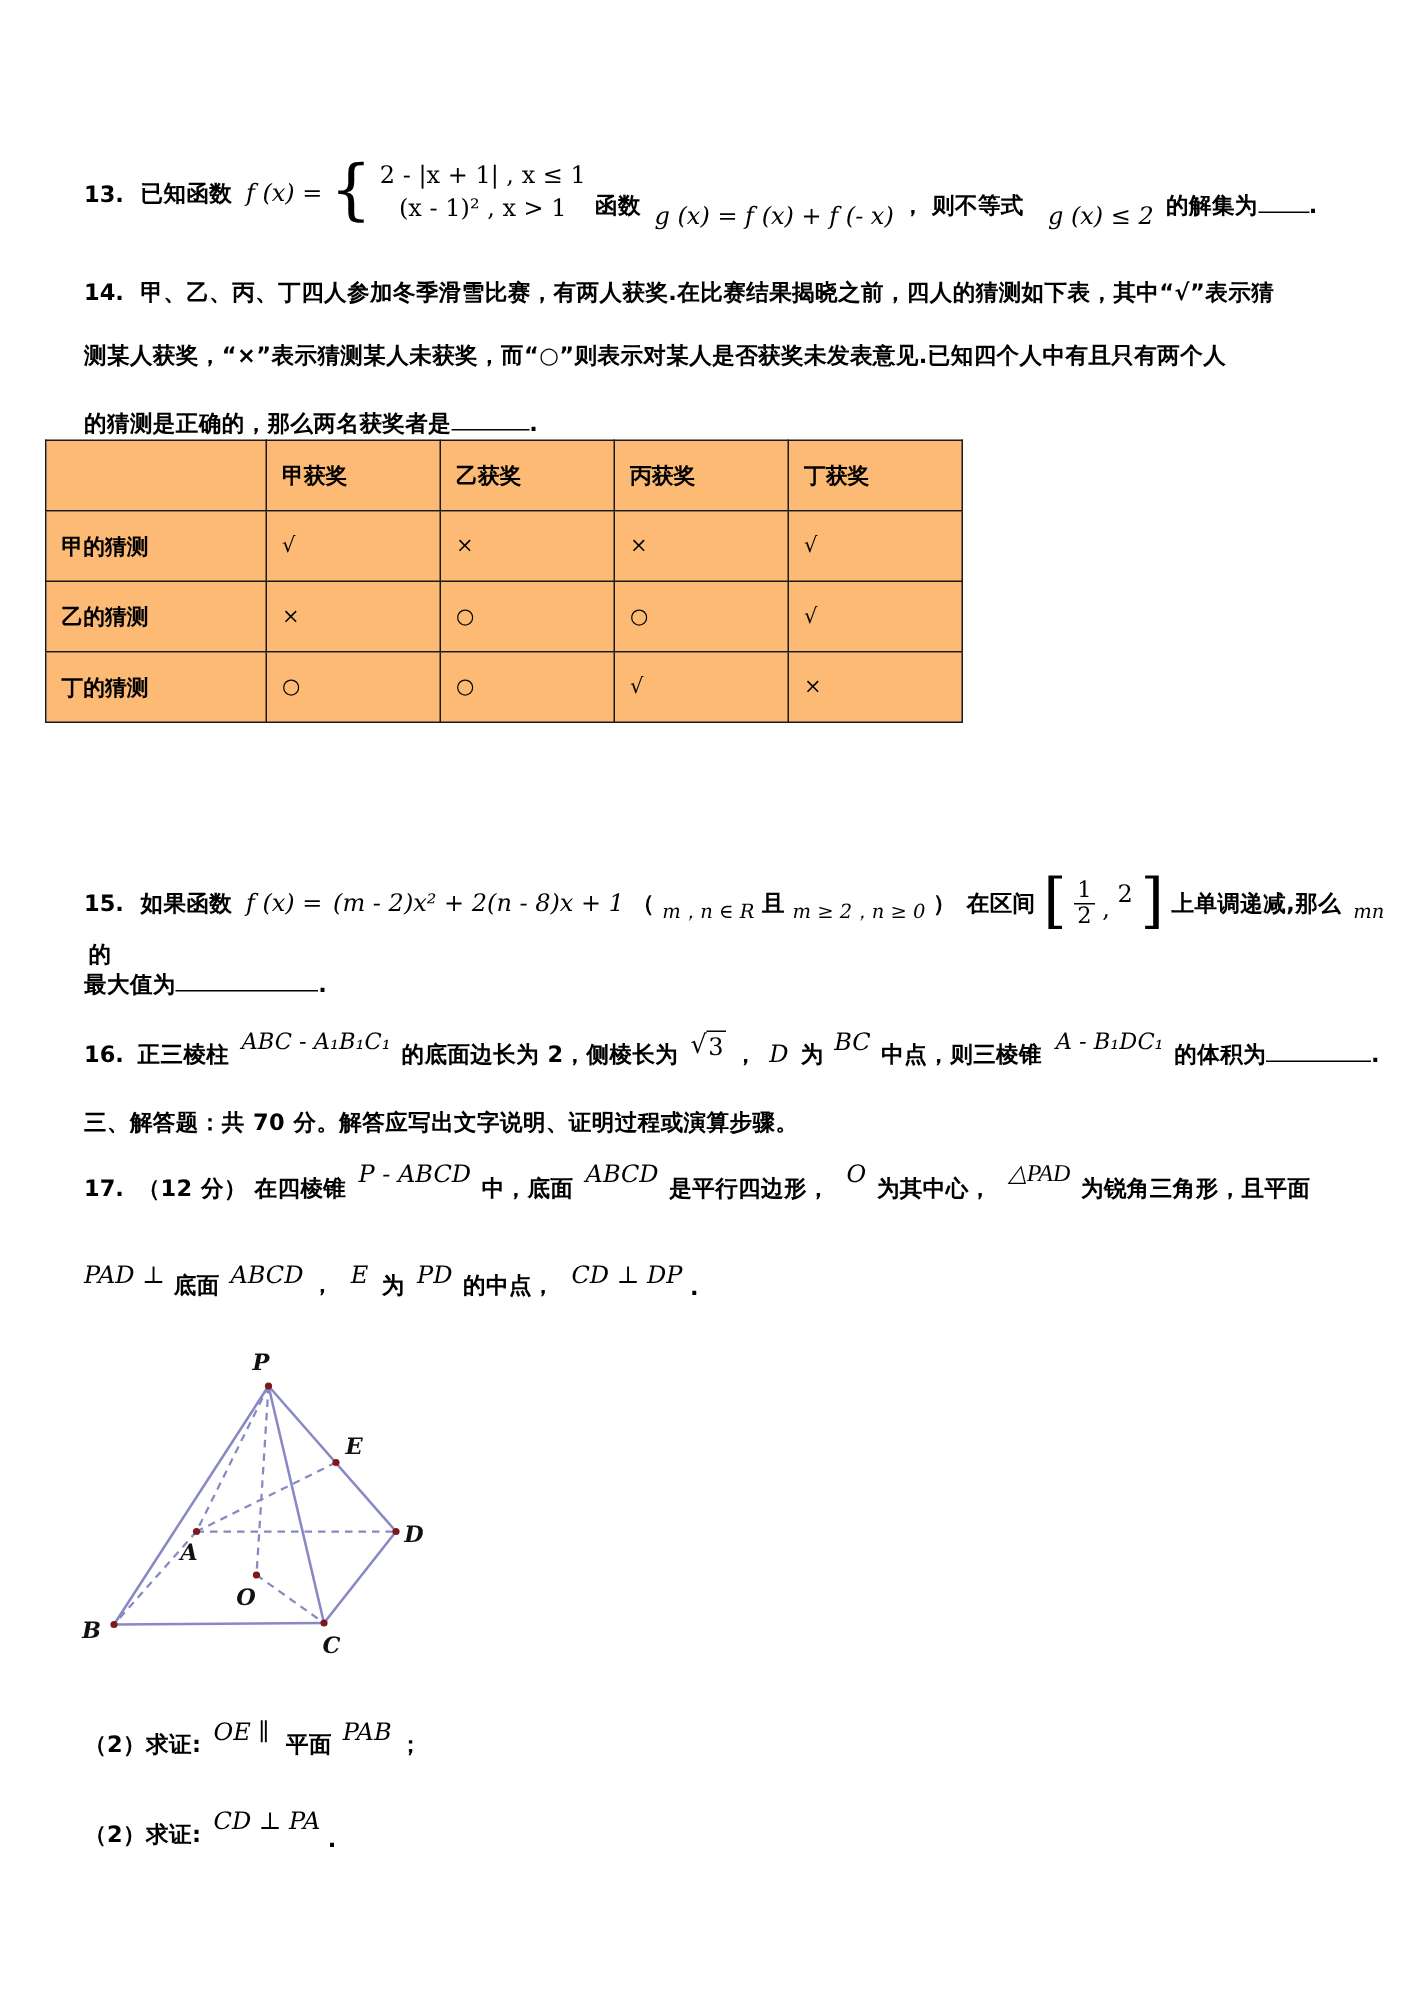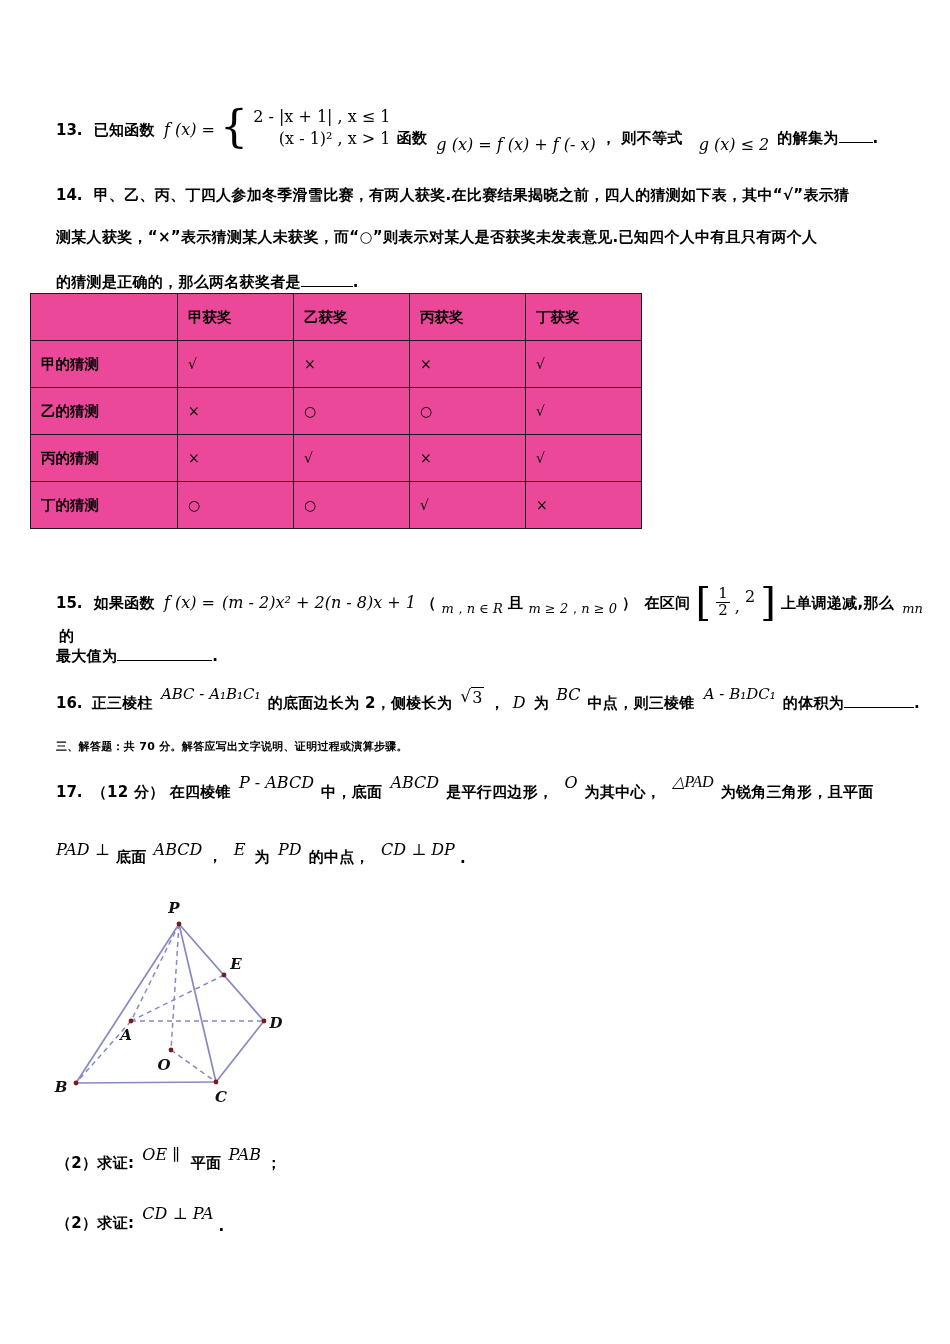--- a/index.html
+++ b/index.html
@@ -80,21 +80,21 @@
     font-family: "DejaVu Serif", "Liberation Serif", serif;
     line-height: 40px;
     vertical-align: middle;
     font-weight: 300;
     position: relative;
     top: -1px;
   }
   .piece-rows {
     display: inline-block;
     vertical-align: middle;
-    text-align: right;
+    text-align: center;
   }
   .piece-rows div {
     line-height: 22px;
     white-space: nowrap;
   }
 
   
   .frac {
     display: inline-block;
     vertical-align: middle;
@@ -146,21 +146,21 @@
   }
   .guess-table td, .guess-table th {
     border: 1.6px solid #1a1a1a;
     height: 46px;
     padding: 0 10px;
     font-size: 14.5px;
     font-weight: bold;
     font-family: "DejaVu Sans", "Liberation Sans", sans-serif;
     text-align: left;
     vertical-align: middle;
-    background: #ec4899;
+    background: #fdba74;
   }
   .guess-table td.mark {
     font-weight: normal;
     font-size: 14px;
     font-family: "DejaVu Serif", "Liberation Serif", serif;
   }
   .guess-table col.c0 { width: 147px; }
   .guess-table col.cx { width: 116px; }
   .gt-row-faint td { border-top-color: #8a8a8a; }
 
@@ -239,27 +239,20 @@
         <td class="mark">√</td>
       </tr>
       <tr class="gt-row-faint">
         <td>乙的猜测</td>
         <td class="mark">×</td>
         <td class="mark">○</td>
         <td class="mark">○</td>
         <td class="mark">√</td>
       </tr>
       <tr>
-        <td>丙的猜测</td>
-        <td class="mark">×</td>
-        <td class="mark">√</td>
-        <td class="mark">×</td>
-        <td class="mark">√</td>
-      </tr>
-      <tr>
         <td>丁的猜测</td>
         <td class="mark">○</td>
         <td class="mark">○</td>
         <td class="mark">√</td>
         <td class="mark">×</td>
       </tr>
     </tbody>
   </table>
 
   <div class="blk" style="left:56px; top:580px; width:890px;">
@@ -299,21 +292,21 @@
     </span>
     <span class="cn">，</span>
     <span class="mi" style="margin-left:3px;">D</span>
     <span class="cn" style="margin-left:3px;">为</span>
     <span class="mi raise" style="top:-8px; margin-left:2px;">BC</span>
     <span class="cn" style="margin-left:2px;">中点，则三棱锥</span>
     <span class="mi raise" style="top:-9px; margin-left:4px; font-size:15px;">A - B₁DC₁</span>
     <span class="cn" style="margin-left:2px;text-align:right;">的体积为</span><span class="blank" style="width:70px;"></span><span class="cn">.</span>
   </div>
 
-  <div class="blk cn" style="left:56px; top:739px; font-size:11px;">三、解答题：共 70 分。解答应写出文字说明、证明过程或演算步骤。</div>
+  <div class="blk cn" style="left:56px; top:739px; font-size:15px;">三、解答题：共 70 分。解答应写出文字说明、证明过程或演算步骤。</div>
 
   <div class="blk" style="left:56px; top:782px; width:890px;">
     <span class="qnum">17.</span>
     <span class="cn" style="margin-left:4px;">（12 分）</span>
     <span class="cn">在四棱锥</span>
     <span class="mi raise" style="top:-9px; margin-left:3px;">P - ABCD</span>
     <span class="cn" style="margin-left:2px;">中，底面</span>
     <span class="mi raise" style="top:-9px; margin-left:3px;">ABCD</span>
     <span class="cn" style="margin-left:2px;">是平行四边形，</span>
     <span class="mi raise" style="top:-9px; margin-left:6px;">O</span>

